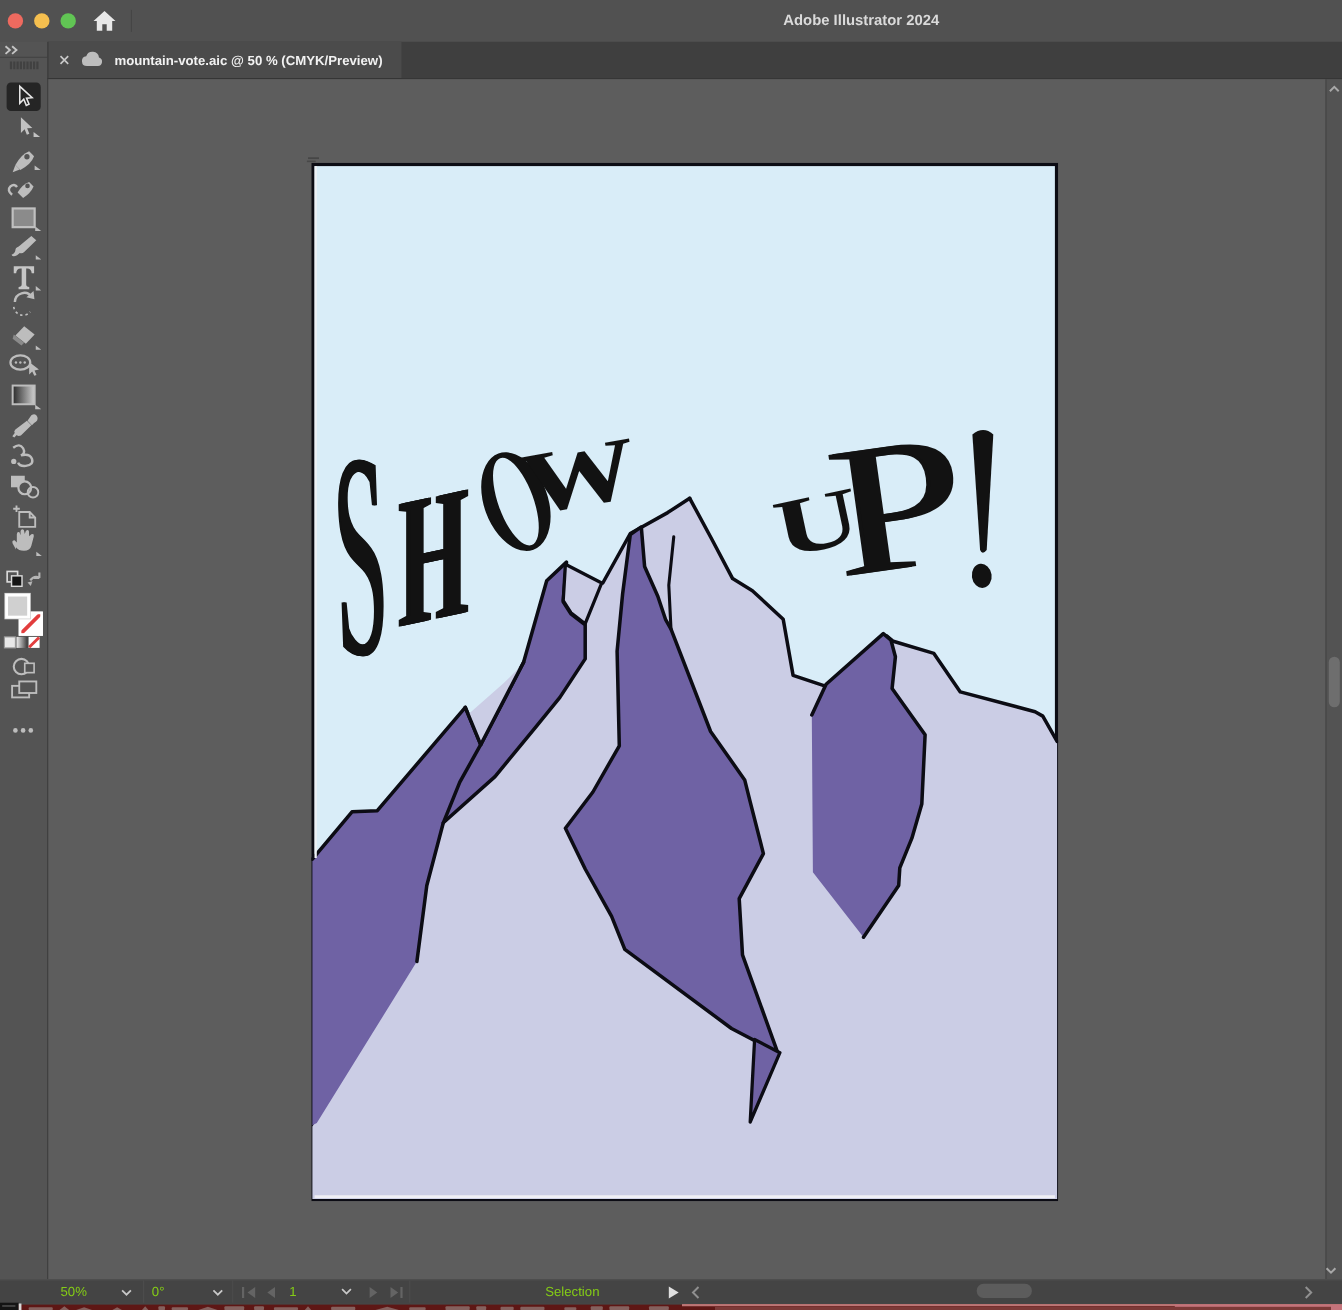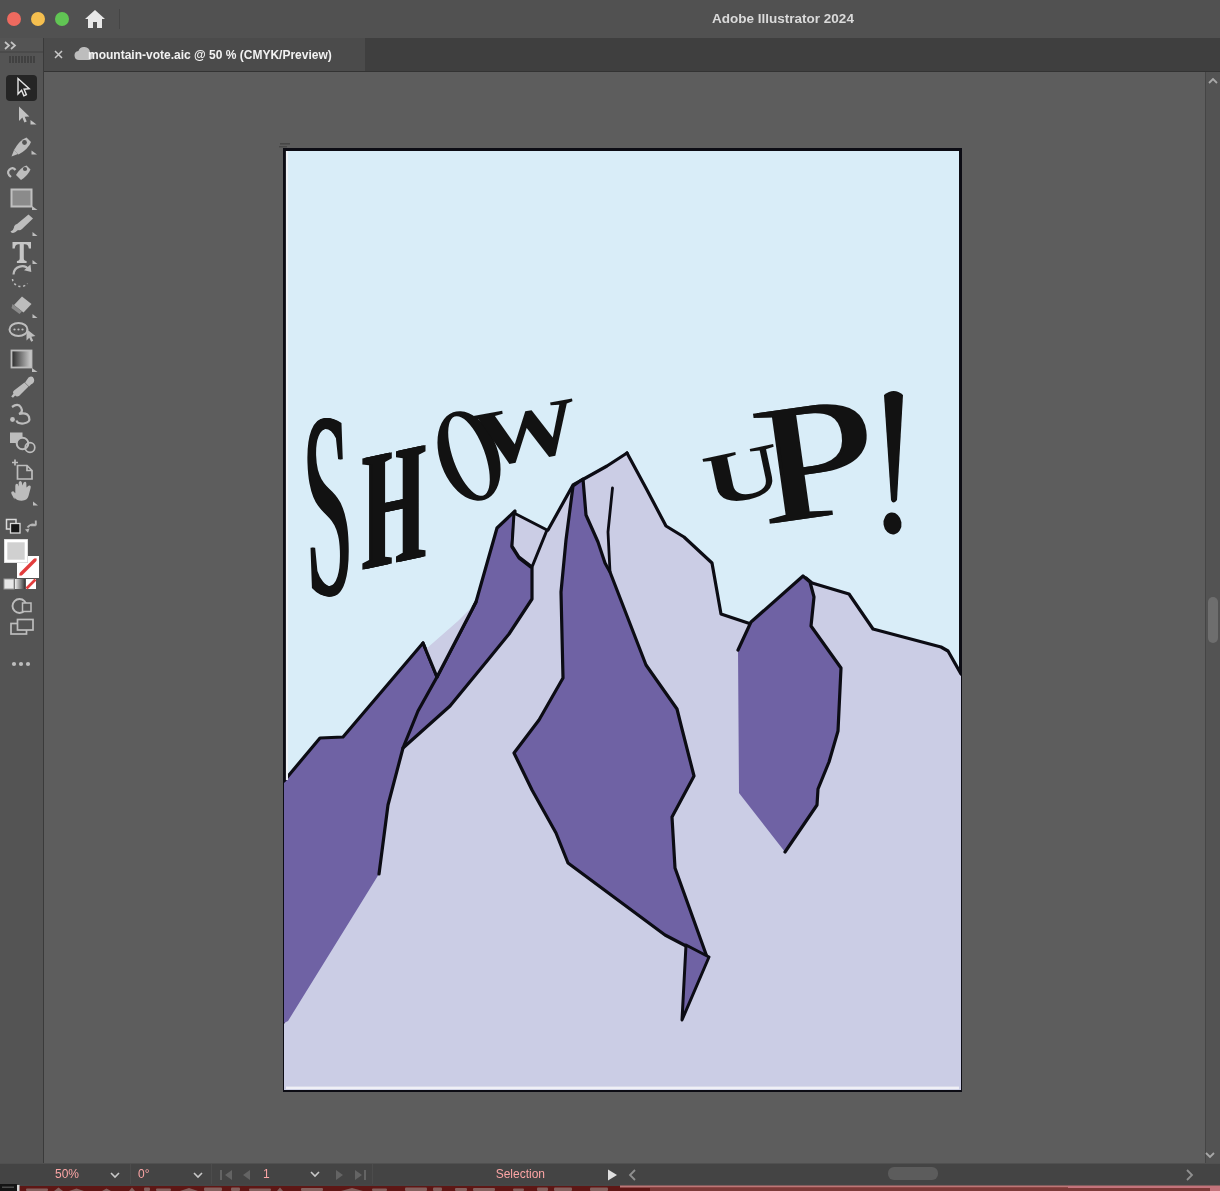--- a/index.html
+++ b/index.html
@@ -11,33 +11,33 @@
   .tl{width:14px;height:14px;border-radius:50%;top:12px;}
   #tl-r{left:7px;background:#ee6a5f;}
   #tl-y{left:31px;background:#f5bf4f;}
   #tl-g{left:55px;background:#61c554;}
   #titletext{left:0;top:0;width:1566px;height:38px;line-height:38px;text-align:center;
      color:#dadada;font-size:13.5px;font-weight:bold;}
   #tbsep{left:119px;top:9px;width:1px;height:20px;background:#454545;}
   
   #tabbar{left:44px;top:38px;width:1176px;height:33px;background:#3f3f3f;}
   #tab{left:44px;top:38px;width:321px;height:33px;background:#4b4b4b;}
-  #tablabel{left:88px;top:38px;height:33px;line-height:34px;color:#f2f2f2;font-size:12px;font-weight:bold;}
+  #tablabel{left:104px;top:38px;height:33px;line-height:34px;color:#f2f2f2;font-size:12px;font-weight:bold;}
   #tabline{left:0px;top:71px;width:1220px;height:1px;background:#333333;}
   
   #toolbar{left:0;top:38px;width:43px;height:1125px;background:#545454;}
   #toolbarborder{left:43px;top:38px;width:1px;height:1125px;background:#3a3a3a;}
   
   #canvas{left:44px;top:72px;width:1161px;height:1091px;background:#5d5d5d;}
   
   #vscroll{left:1205px;top:72px;width:15px;height:1091px;background:#535353;border-left:1px solid #454545;box-sizing:border-box;}
   #vthumb{left:1208px;top:597px;width:10px;height:46px;background:#6e6e6e;border-radius:5px;}
   
   #statusbar{left:0;top:1163px;width:1220px;height:23px;background:#444444;border-top:1px solid #505050;box-sizing:border-box;}
-  .sbtext{top:1163px;height:23px;line-height:23px;color:#fca5a5;font-size:12px;}
+  .sbtext{top:1163px;height:23px;line-height:23px;color:#84cc16;font-size:12px;}
   .sbsep{top:1164px;width:1px;height:22px;background:#4c4c4c;}
   #hthumb{left:888px;top:1167px;width:50px;height:13px;background:#5c5c5c;border-radius:6px;}
 </style>
 </head>
 <body>
   <div id="titlebar" class="abs"></div>
   <div id="titletext" class="abs">Adobe Illustrator 2024</div>
   <div id="tl-r" class="abs tl"></div>
   <div id="tl-y" class="abs tl"></div>
   <div id="tl-g" class="abs tl"></div>

